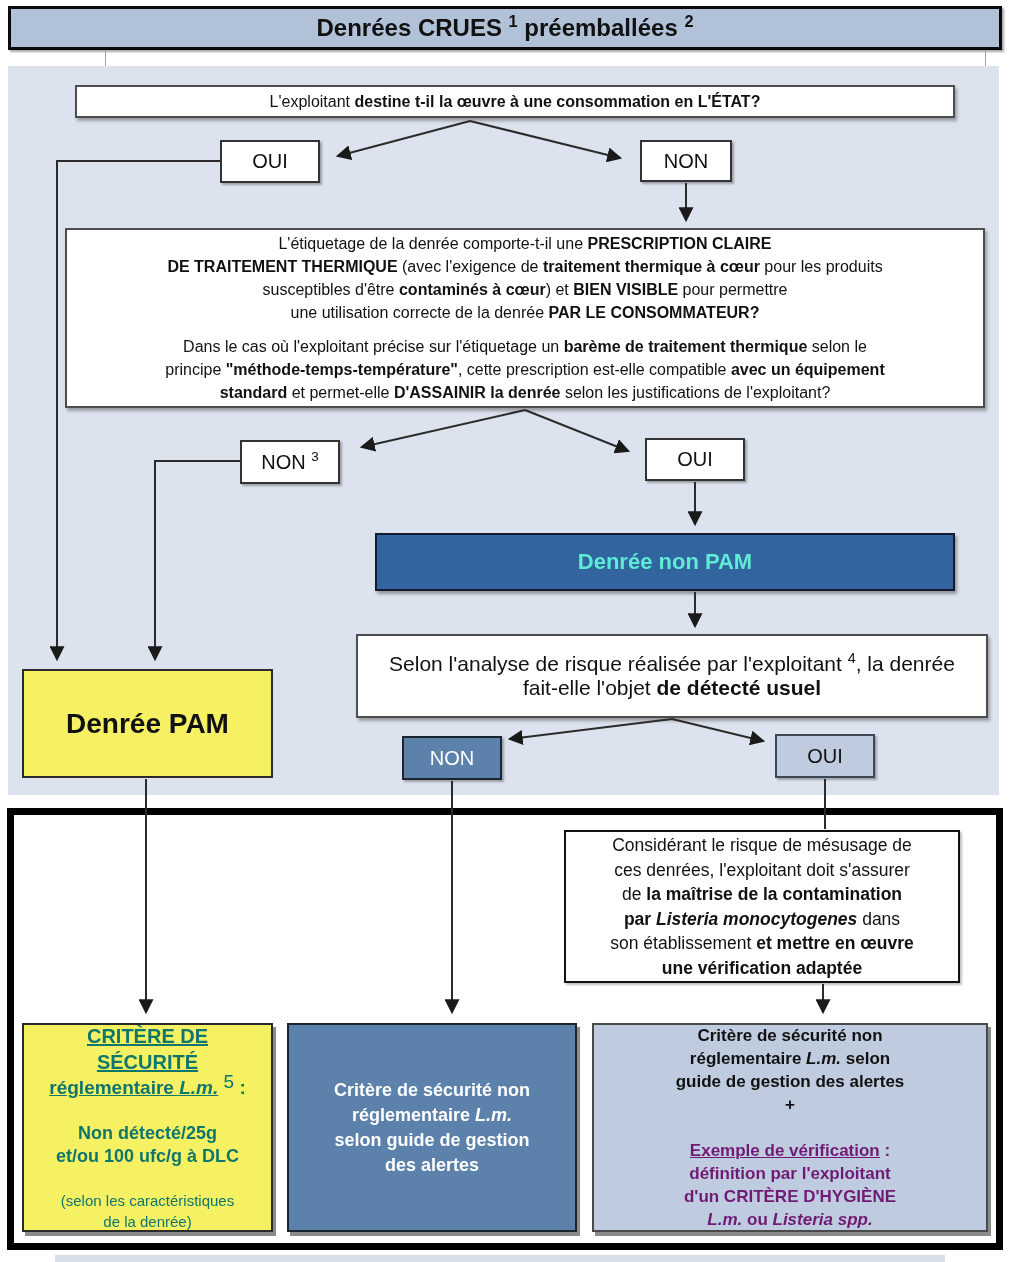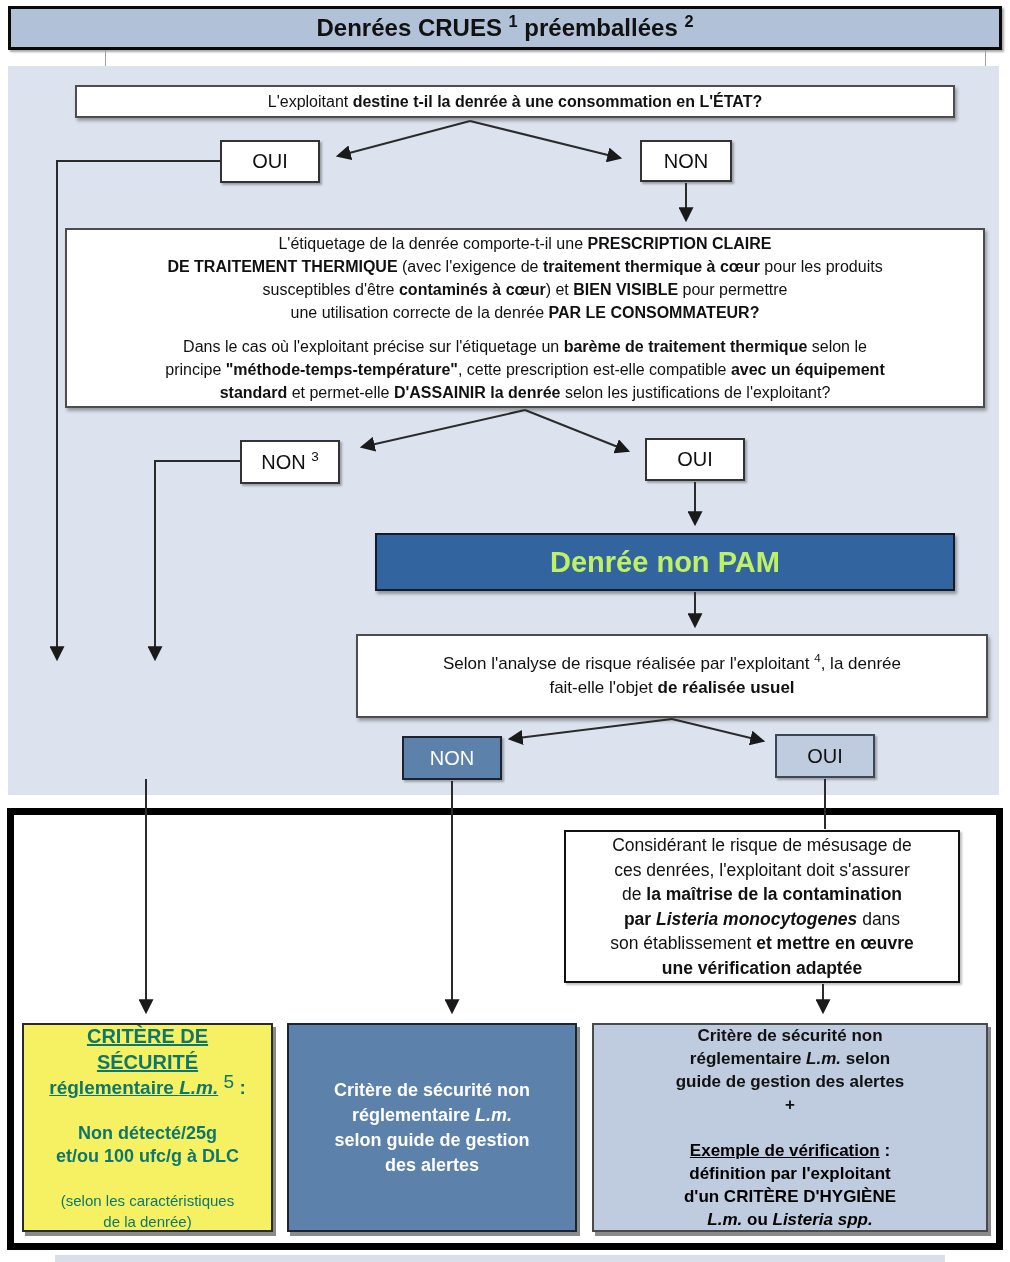--- a/index.html
+++ b/index.html
@@ -9,32 +9,32 @@
     overflow:hidden;
   }
   .abs{position:absolute;box-sizing:border-box;}
   .flex{display:flex;align-items:center;justify-content:center;text-align:center;}
   .txt{width:100%;}
   
   .header-bar{background:#b0c1d8;border:3px solid #0a0a0a;font-weight:bold;font-size:24px;box-shadow:2px 2px 2px rgba(0,0,0,.35);}
   .wbox{background:#ffffff;border:2px solid #4d4d4d;box-shadow:2px 3px 3px rgba(70,70,70,.45);}
   .wlabel{background:#ffffff;border:2px solid #333;box-shadow:2px 2px 2px rgba(0,0,0,.3);font-size:20px;}
   .region{background:#dde3ee;}
-  .bluebar{background:#32649f;border:2px solid #141b2d;color:#bef264;font-weight:bold;font-size:29px;box-shadow:2px 3px 3px rgba(0,0,0,.35);}
+  .bluebar{background:#32649f;border:2px solid #141b2d;color:#5eead4;font-weight:bold;font-size:22px;box-shadow:2px 3px 3px rgba(0,0,0,.35);}
   .steel{background:#5c81aa;border:2px solid #1c2430;color:#fff;}
   .lblue{background:#bfcbde;border:2px solid #3c4758;color:#111;}
   .yellow{background:#f5f162;border:2px solid #2a2a2a;}
   .blacksec{background:#ffffff;border:7px solid #000;}
   .shadowed{box-shadow:3px 4px 0 #8b8b8b;}
   
   .b{font-weight:bold;}
   .i{font-style:italic;}
   .u{text-decoration:underline;}
   .sup{vertical-align:super;font-size:0.68em;line-height:0;}
-  .purple{color:#000000;}
+  .purple{color:#701a75;}
   .f20{font-size:20px;}
   .f19{font-size:19px;}
   .f18{font-size:18px;}
   .f15{font-size:15px;}
   .strip{background:#d8dfeb;}
   svg{position:absolute;left:0;top:0;}
 </style>
 </head>
 <body>
 
@@ -47,21 +47,21 @@
   <div class="abs" style="left:105px;top:50px;width:1px;height:17px;background:#9aa2ad;"></div>
   <div class="abs" style="left:985px;top:50px;width:1px;height:17px;background:#9aa2ad;"></div>
 
   <div class="abs region" style="left:8px;top:66px;width:991px;height:729px;"></div>
 
   <div class="abs blacksec" style="left:7px;top:808px;width:996px;height:442px;"></div>
 
   <div class="abs strip" style="left:55px;top:1255px;width:890px;height:7px;"></div>
 
   <div class="abs flex wbox" style="left:75px;top:85px;width:880px;height:33px;font-size:16px;">
-    <div class="txt"><span>L'exploitant </span><span class="b">destine t-il la denrée à une consommation en L'ÉTAT?</span></div>
+    <div class="txt"><span>L'exploitant </span><span class="b">destine t-il la œuvre à une consommation en L'ÉTAT?</span></div>
   </div>
 
   <div class="abs flex wlabel" style="left:220px;top:140px;width:100px;height:43px;">
     <div class="txt">OUI</div>
   </div>
   <div class="abs flex wlabel" style="left:640px;top:140px;width:92px;height:42px;">
     <div class="txt">NON</div>
   </div>
 
   <div class="abs wbox" style="left:65px;top:228px;width:920px;height:180px;font-size:16px;line-height:23px;display:flex;flex-direction:column;justify-content:center;text-align:center;gap:11px;">
@@ -73,31 +73,34 @@
     <div class="txt"><span>NON </span><span class="sup">3</span></div>
   </div>
   <div class="abs flex wlabel" style="left:645px;top:438px;width:100px;height:43px;">
     <div class="txt">OUI</div>
   </div>
 
   <div class="abs flex bluebar" style="left:375px;top:533px;width:580px;height:58px;">
     <div class="txt">Denrée non PAM</div>
   </div>
 
-  <div class="abs flex wbox" style="left:356px;top:634px;width:632px;height:84px;font-size:17px;line-height:24px;">
-    <div class="txt"><span>Selon l'analyse de risque réalisée par l'exploitant </span><span class="sup">4</span><span>, la denrée</span><br><span>fait-elle l'objet </span><span class="b">de réalisée usuel</span><br></div>
+  <div class="abs flex wbox" style="left:356px;top:634px;width:632px;height:84px;font-size:21px;line-height:24px;">
+    <div class="txt"><span>Selon l'analyse de risque réalisée par l'exploitant </span><span class="sup">4</span><span>, la denrée</span><br><span>fait-elle l'objet </span><span class="b">de détecté usuel</span><br></div>
   </div>
 
   <div class="abs flex steel" style="left:402px;top:736px;width:100px;height:44px;font-size:20px;box-shadow:2px 2px 2px rgba(0,0,0,.3);">
     <div class="txt">NON</div>
   </div>
   <div class="abs flex lblue" style="left:775px;top:734px;width:100px;height:44px;font-size:20px;box-shadow:2px 2px 2px rgba(0,0,0,.3);">
     <div class="txt">OUI</div>
   </div>
 
+  <div class="abs flex yellow" style="left:22px;top:669px;width:251px;height:109px;font-weight:bold;font-size:28px;">
+    <div class="txt">Denrée PAM</div>
+  </div>
 
   <div class="abs flex" style="left:564px;top:830px;width:396px;height:153px;background:#fff;border:2px solid #111;font-size:17.5px;line-height:24.5px;box-shadow:2px 2px 2px rgba(0,0,0,.25);">
     <div class="txt"><span>Considérant le risque de mésusage de</span><br><span>ces denrées, l'exploitant doit s'assurer</span><br><span>de </span><span class="b">la maîtrise de la contamination</span><br><span class="b">par </span><span class="b i">Listeria monocytogenes</span><span> dans</span><br><span>son établissement </span><span class="b">et mettre en œuvre</span><br><span class="b">une vérification adaptée</span></div>
   </div>
 
   <div class="abs flex yellow shadowed" style="left:22px;top:1023px;width:251px;height:209px;color:#0f766e;font-size:16px;line-height:1.32;">
     <div class="txt"><span class="b u f20">CRITÈRE DE</span><br><span class="b u f20">SÉCURITÉ</span><br><span class="b u f19">réglementaire </span><span class="b i u f19">L.m.</span><span class="f19"> </span><span class="sup f19">5</span><span class="b f19"> :</span><br><br><span class="b f18">Non détecté/25g</span><br><span class="b f18">et/ou 100 ufc/g à DLC</span><br><br><span class="f15">(selon les caractéristiques</span><br><span class="f15">de la denrée)</span></div>
   </div>
 
   <div class="abs flex steel shadowed" style="left:287px;top:1023px;width:290px;height:209px;font-weight:bold;font-size:18px;line-height:25px;">

